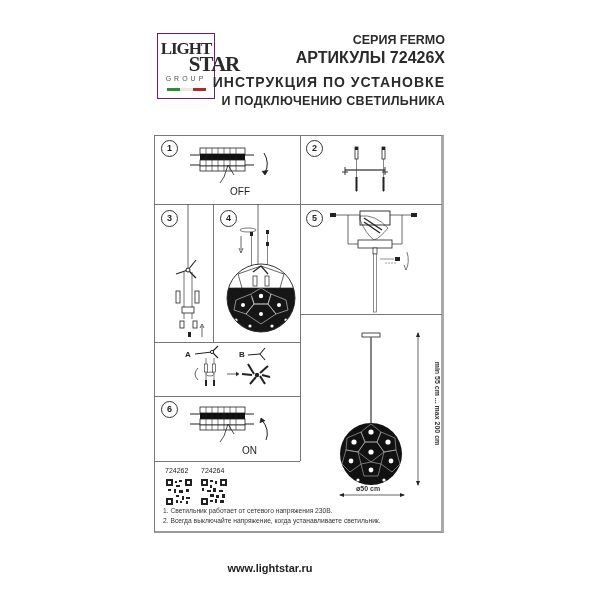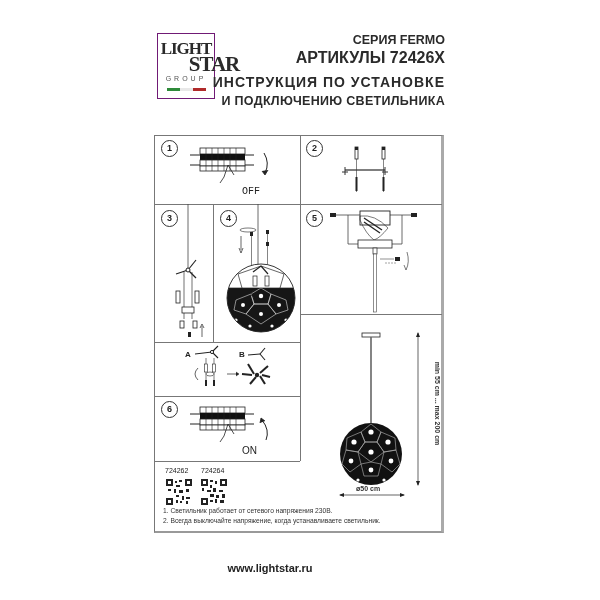--- a/index.html
+++ b/index.html
@@ -75,21 +75,21 @@
     <line x1="34" y1="3" x2="34" y2="26"></line>
       <line x1="40" y1="3" x2="40" y2="26"></line>
       <line x1="46" y1="3" x2="46" y2="26"></line>
   </g>
   <line x1="55" y1="10" x2="64" y2="10" stroke="#222" stroke-width="1"></line>
   <line x1="55" y1="20" x2="64" y2="20" stroke="#222" stroke-width="1"></line>
   <path d="M38 20 L34 32 L30 38 M38 20 L44 30" fill="none" stroke="#222" stroke-width="0.8"></path>
   <path d="M74 8 Q80 18 75 28" fill="none" stroke="#222" stroke-width="1"></path>
   <path d="M72 26 L75 30 L78 25" fill="#222" stroke="#222" stroke-width="0.8"></path>
 </svg>
-<div class="abs lbl" style="left:242px; top:186px;font-family:Liberation Mono, monospace;">OFF</div>
+<div class="abs lbl" style="left:230px; top:186px;">OFF</div>
 
 <div class="abs step" style="left:306px; top:140px;">2</div>
 <svg style="left:345px; top:145px;" width="60" height="55">
   <line x1="0" y1="25" x2="40" y2="25" stroke="#555" stroke-width="1.5"></line>
   <line x1="0" y1="22" x2="0" y2="30" stroke="#333" stroke-width="1"></line>
   <line x1="40" y1="22" x2="40" y2="30" stroke="#333" stroke-width="1"></line>
   <line x1="-3" y1="27" x2="3" y2="27" stroke="#333" stroke-width="1"></line>
   <line x1="37" y1="27" x2="43" y2="27" stroke="#333" stroke-width="1"></line>
   <rect x="10" y="2" width="3" height="12" fill="#fff" stroke="#222" stroke-width="0.8"></rect>
   <rect x="10" y="2" width="3" height="3" fill="#222"></rect>

